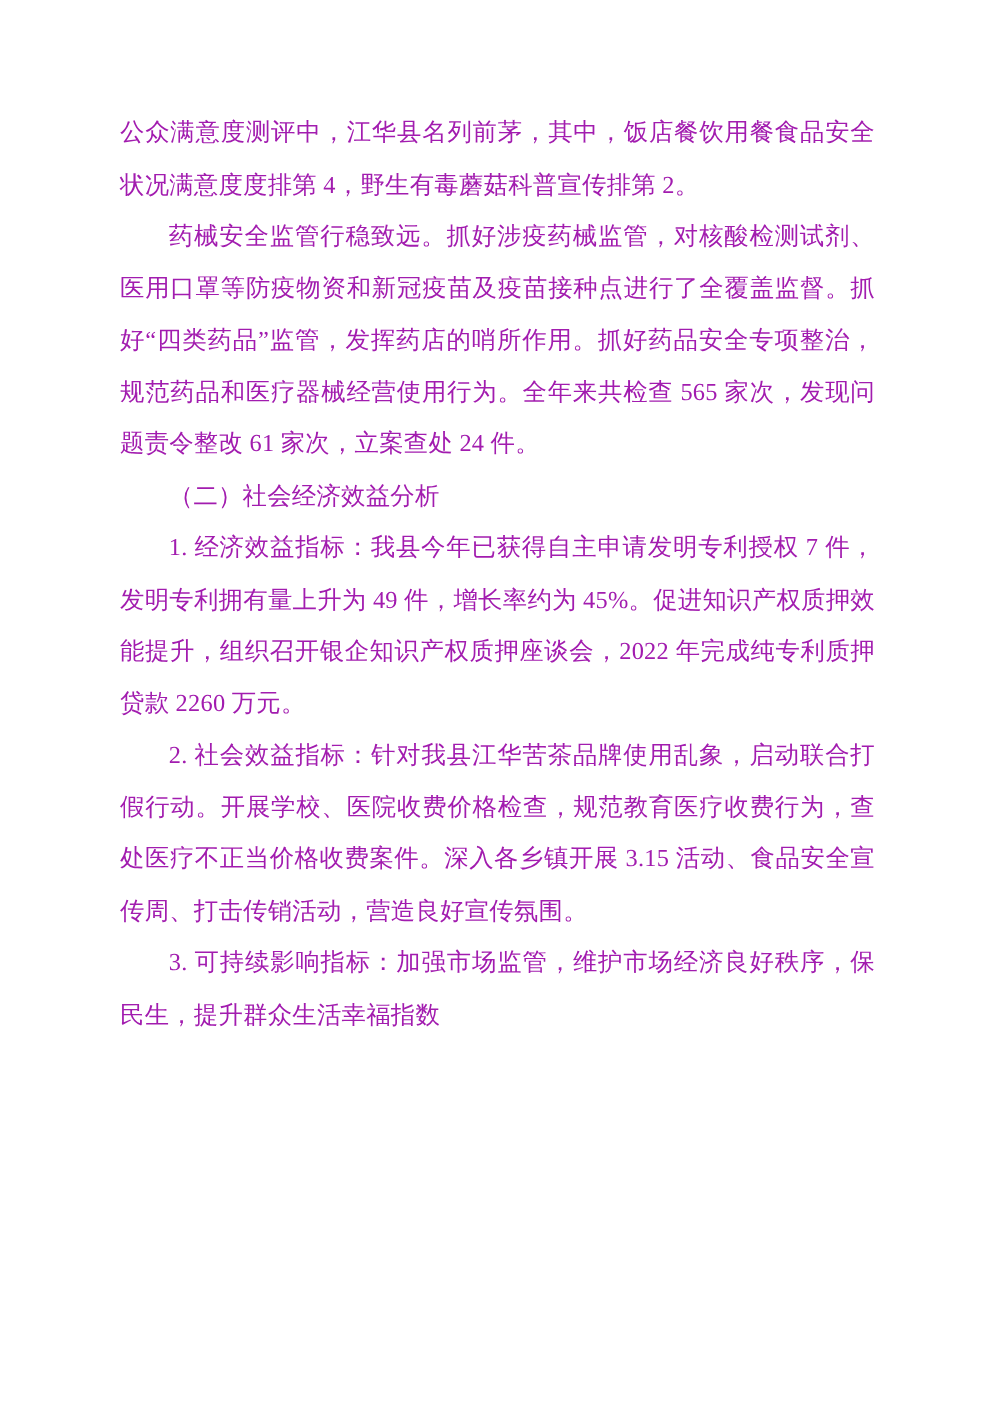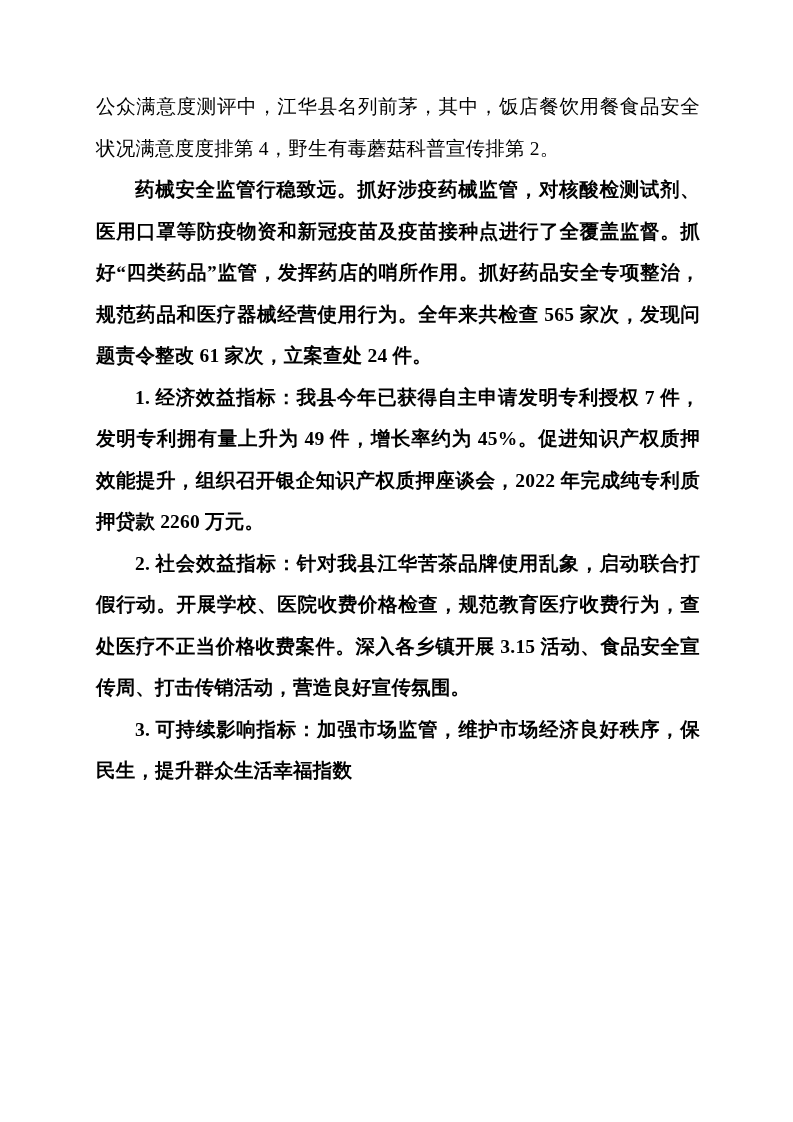--- a/index.html
+++ b/index.html
@@ -25,38 +25,38 @@
   .page-body {
     position: absolute;
     left: 96px;
     top: 86px;
     width: 604px;
   }
   p {
     margin: 0 0 0 0;
     font-size: 19.5px;
     line-height: 41.5px;
-    color: #000000;
+    color: #a21caf;
     text-align: justify;
     text-justify: inter-ideograph;
     letter-spacing: 0.2px;
     font-family: "Liberation Serif", "DejaVu Serif", serif;
   }
   p.indent {
     text-indent: 39px;
-    font-weight: bold;
   }
   .doc-text {
     white-space: normal;
   }
 </style>
 </head>
 <body>
 
 <div class="page">
   <div class="page-body">
     <p class="doc-text">公众满意度测评中，江华县名列前茅，其中，饭店餐饮用餐食品安全状况满意度度排第 4，野生有毒蘑菇科普宣传排第 2。</p>
     <p class="doc-text indent">药械安全监管行稳致远。抓好涉疫药械监管，对核酸检测试剂、医用口罩等防疫物资和新冠疫苗及疫苗接种点进行了全覆盖监督。抓好“四类药品”监管，发挥药店的哨所作用。抓好药品安全专项整治，规范药品和医疗器械经营使用行为。全年来共检查 565 家次，发现问题责令整改 61 家次，立案查处 24 件。</p>
+    <p class="doc-text indent">（二）社会经济效益分析</p>
     <p class="doc-text indent">1. 经济效益指标：我县今年已获得自主申请发明专利授权 7 件，发明专利拥有量上升为 49 件，增长率约为 45%。促进知识产权质押效能提升，组织召开银企知识产权质押座谈会，2022 年完成纯专利质押贷款 2260 万元。</p>
     <p class="doc-text indent">2. 社会效益指标：针对我县江华苦茶品牌使用乱象，启动联合打假行动。开展学校、医院收费价格检查，规范教育医疗收费行为，查处医疗不正当价格收费案件。深入各乡镇开展 3.15 活动、食品安全宣传周、打击传销活动，营造良好宣传氛围。</p>
     <p class="doc-text indent">3. 可持续影响指标：加强市场监管，维护市场经济良好秩序，保民生，提升群众生活幸福指数</p>
   </div>
 </div>
 
 </body></html>

